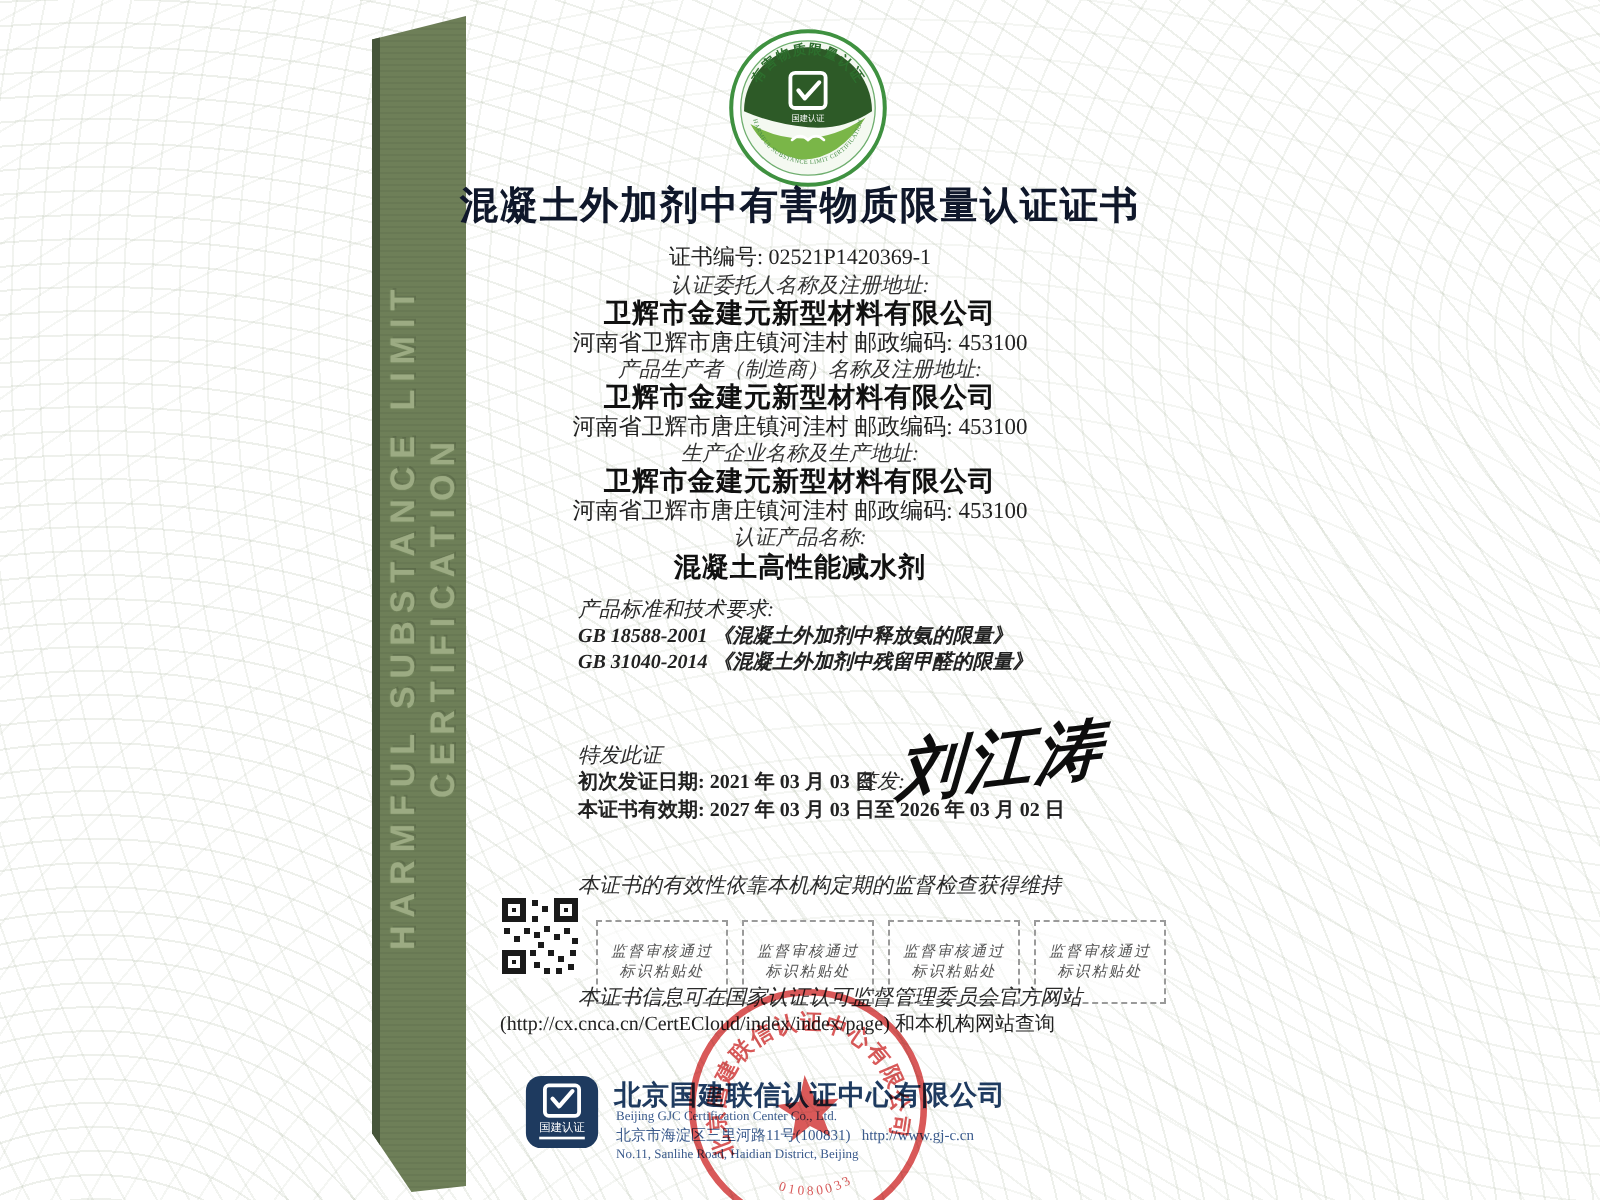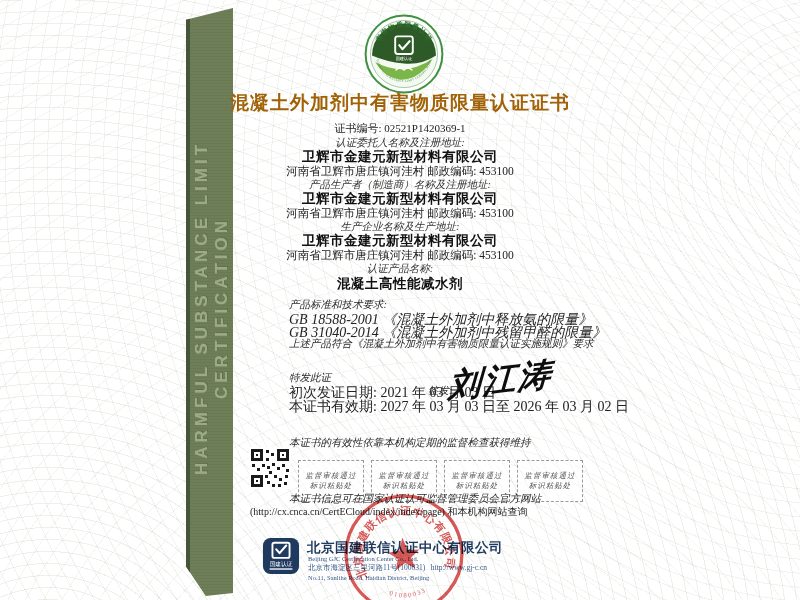--- a/index.html
+++ b/index.html
@@ -20,27 +20,27 @@
   .band-edge{position:absolute;left:0;top:0;width:4px;height:100%;background:#46553a;}
   .band-text{position:absolute;left:6px;top:40px;height:520px;width:38px;
         writing-mode:vertical-rl;transform:rotate(180deg);
         font-family:"Liberation Sans","DejaVu Sans",sans-serif;font-weight:bold;
         font-size:17px;letter-spacing:4px;color:#9cab83;
         text-shadow:0 0 1px #879a6e, 1px 1px 0 rgba(0,0,0,.12);
         text-align:center;}
   
   .cline{left:210px;width:380px;text-align:center;}
   .lline{left:245px;margin-left:44px;}
-  .title{top:90px;font-size:19px;font-weight:bold;letter-spacing:1px;color:#a16207;}
+  .title{top:90px;font-size:19px;font-weight:bold;letter-spacing:1px;color:#0f172a;}
   .certno{top:121px;font-size:11px;color:#222;}
   .flabel{font-size:10.5px;font-style:italic;color:#333;}
   .fcompany{font-size:13.5px;font-weight:bold;color:#111;letter-spacing:.5px;}
   .faddr{font-size:11.5px;font-weight:normal;color:#222;text-align:center;}
   .body-sm{font-size:10.5px;font-style:italic;color:#2a2a2a;}
-  .gbline{font-size:14px;font-weight:normal;color:#222;font-style:italic;}
+  .gbline{font-size:10px;font-weight:bold;color:#222;font-style:italic;}
   .sign-label{font-size:10.5px;font-style:italic;color:#2a2a2a;}
   .signature{font-size:33px;font-weight:bold;font-style:italic;color:#0d0d0d;
              transform:rotate(-7deg) skewX(-10deg);letter-spacing:2px;
              font-family:"DejaVu Serif",serif;}
   .sticker-row{top:448px;left:298px;display:flex;gap:7px;}
   .sticker-box{width:64px;height:40px;border:1px dashed #9a9a9a;display:flex;flex-direction:column;
                align-items:center;justify-content:center;background:rgba(255,255,255,.6);margin-top:12px;}
   .sticker-box span{font-size:7.5px;color:#555;line-height:10px;letter-spacing:1px;font-style:italic;}
   .footer-cn{font-size:13.5px;font-weight:bold;color:#1e3a5f;letter-spacing:.5px;}
   .footer-en{font-size:6.5px;color:#3a5a8c;}
@@ -95,21 +95,20 @@
   <div class="abs cline flabel" style="top:220px;">生产企业名称及生产地址:</div>
   <div class="abs cline fcompany" style="top:232px;">卫辉市金建元新型材料有限公司</div>
   <div class="abs cline faddr" style="top:248px;">河南省卫辉市唐庄镇河洼村  邮政编码: 453100</div>
 
   <div class="abs cline flabel" style="top:262px;">认证产品名称:</div>
   <div class="abs cline fcompany" style="top:275px;">混凝土高性能减水剂</div>
 
   <div class="abs lline body-sm" style="top:298px;">产品标准和技术要求:</div>
   <div class="abs lline gbline" style="top:311px;">GB 18588-2001 《混凝土外加剂中释放氨的限量》</div>
   <div class="abs lline gbline" style="top:324px;">GB 31040-2014 《混凝土外加剂中残留甲醛的限量》</div>
-  <div class="abs lline body-sm" style="top:337px;">上述产品符合《混凝土外加剂中有害物质限量认证实施规则》要求</div>
 
 
   <div class="abs lline body-sm" style="top:371px;">特发此证</div>
   <div class="abs lline gbline" style="top:384px;font-style:normal;">初次发证日期: 2021 年 03 月 03 日</div>
   <div class="abs sign-label" style="left:428px;top:384px;text-align:center;">签发:</div>
   <div class="abs signature" style="left:448px;top:358px;">刘江涛</div>
   <div class="abs lline gbline" style="top:398px;font-style:normal;">本证书有效期: 2027 年 03 月 03 日至 2026 年 03 月 02 日</div>
 
   <div class="abs lline body-sm" style="top:436px;">本证书的有效性依靠本机构定期的监督检查获得维持</div>
 

